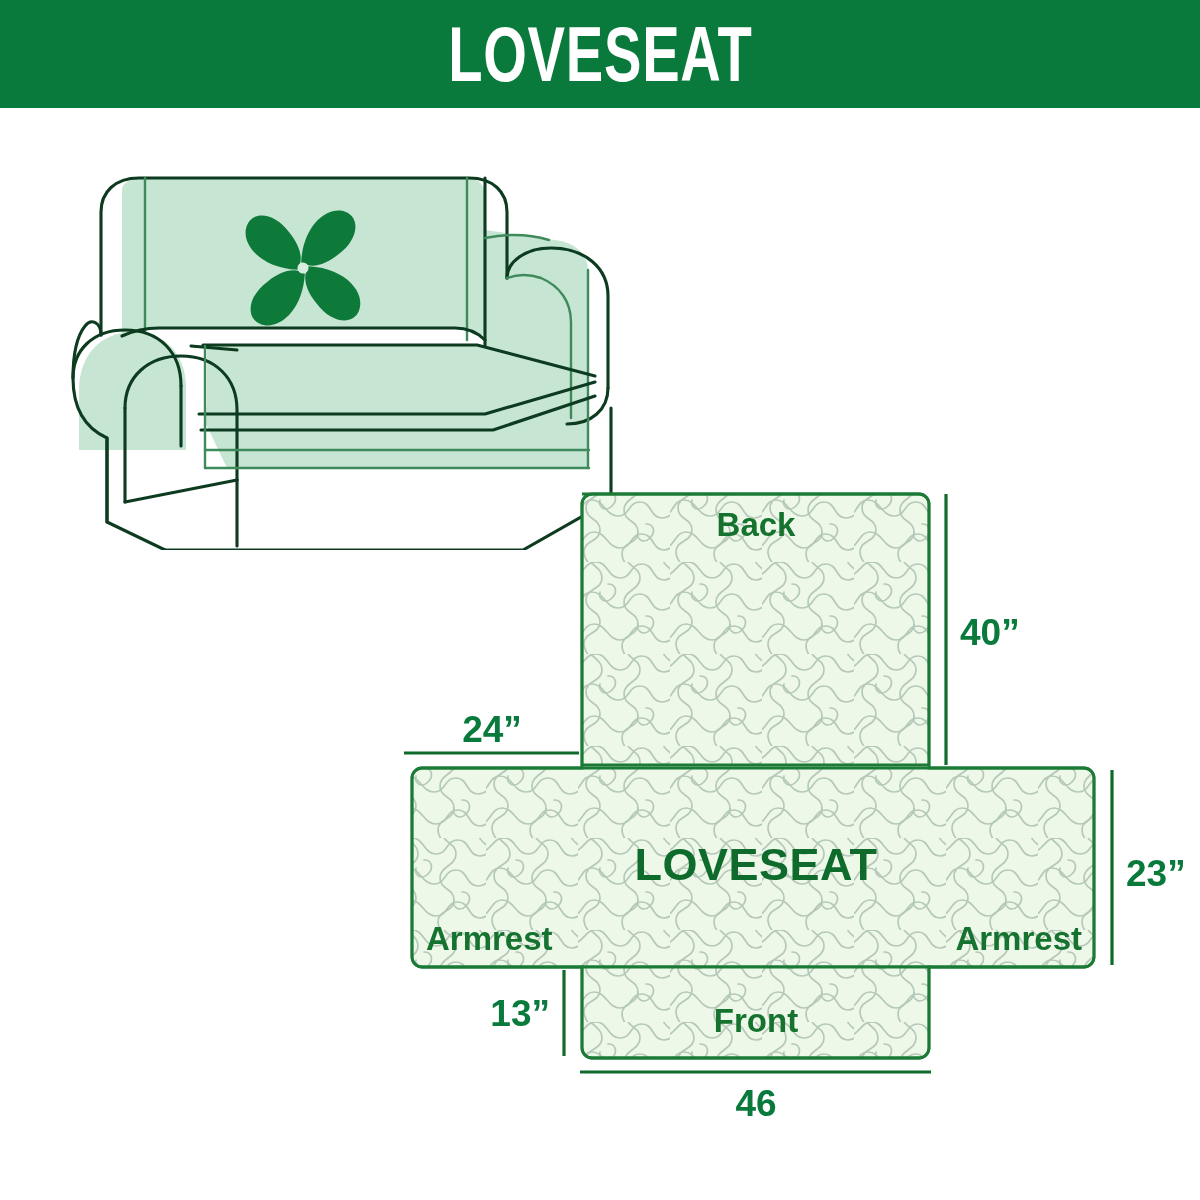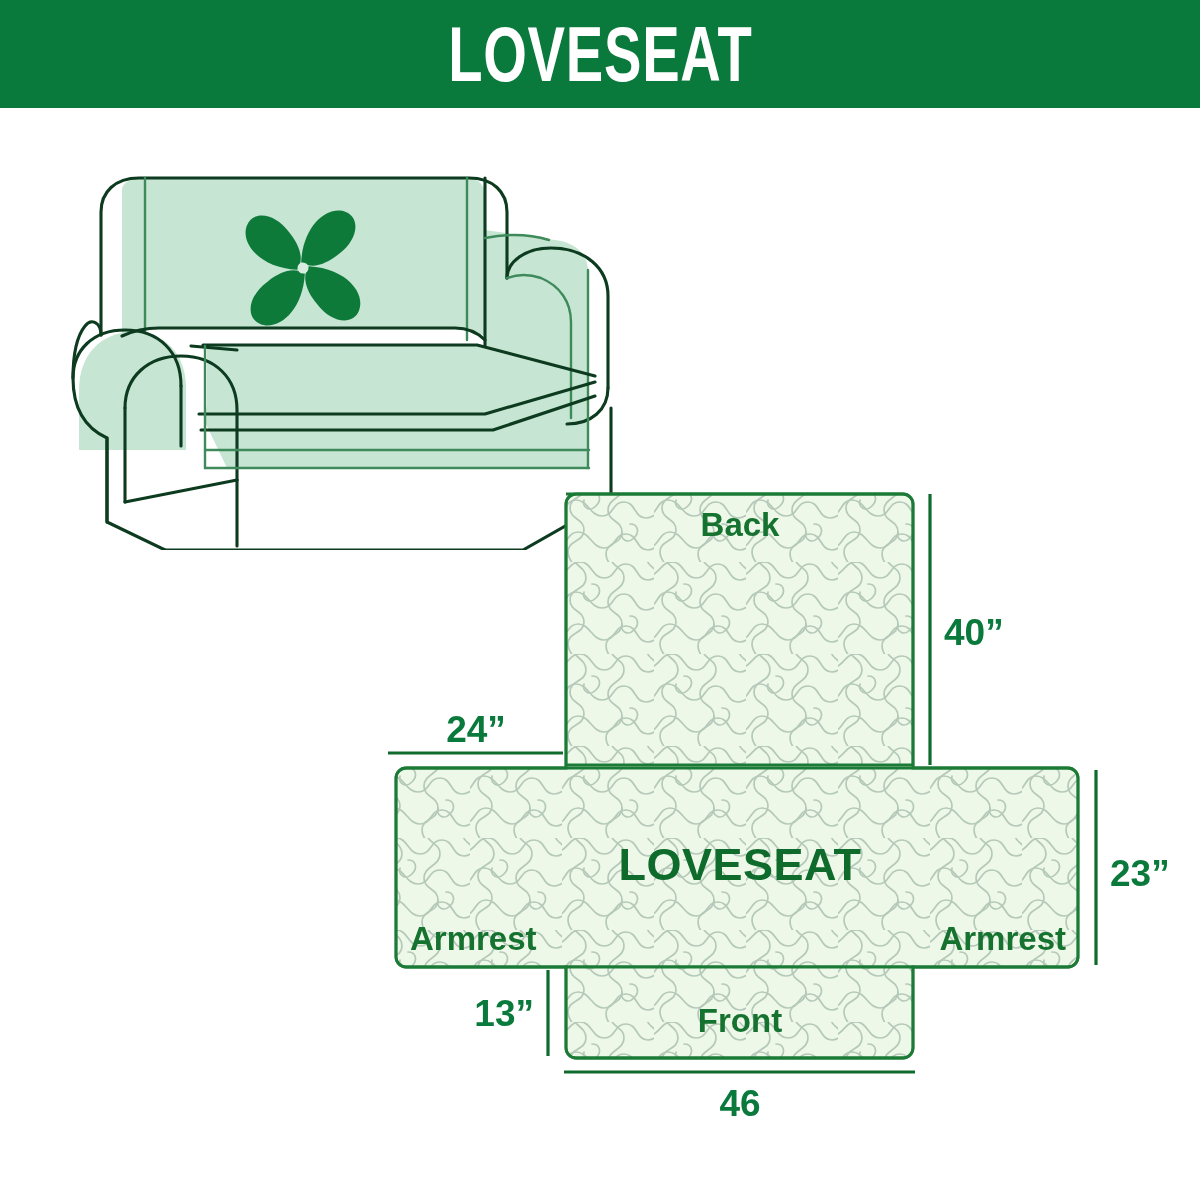--- a/index.html
+++ b/index.html
@@ -49,21 +49,21 @@
     left: 55px;
     top: 150px;
     width: 620px;
     height: 400px;
   }
   #sofa-illustration svg { display: block; width: 620px; height: 400px; }
 
   
   #cover-diagram {
     position: absolute;
-    left: 378px;
+    left: 394px;
     top: 470px;
     width: 800px;
     height: 680px;
   }
   #cover-diagram svg { display: block; width: 800px; height: 680px; }
 
   .dim-label, .panel-label, .center-label {
     font-family: "Liberation Sans", sans-serif;
     font-weight: bold;
     fill: #0A7A3C;

